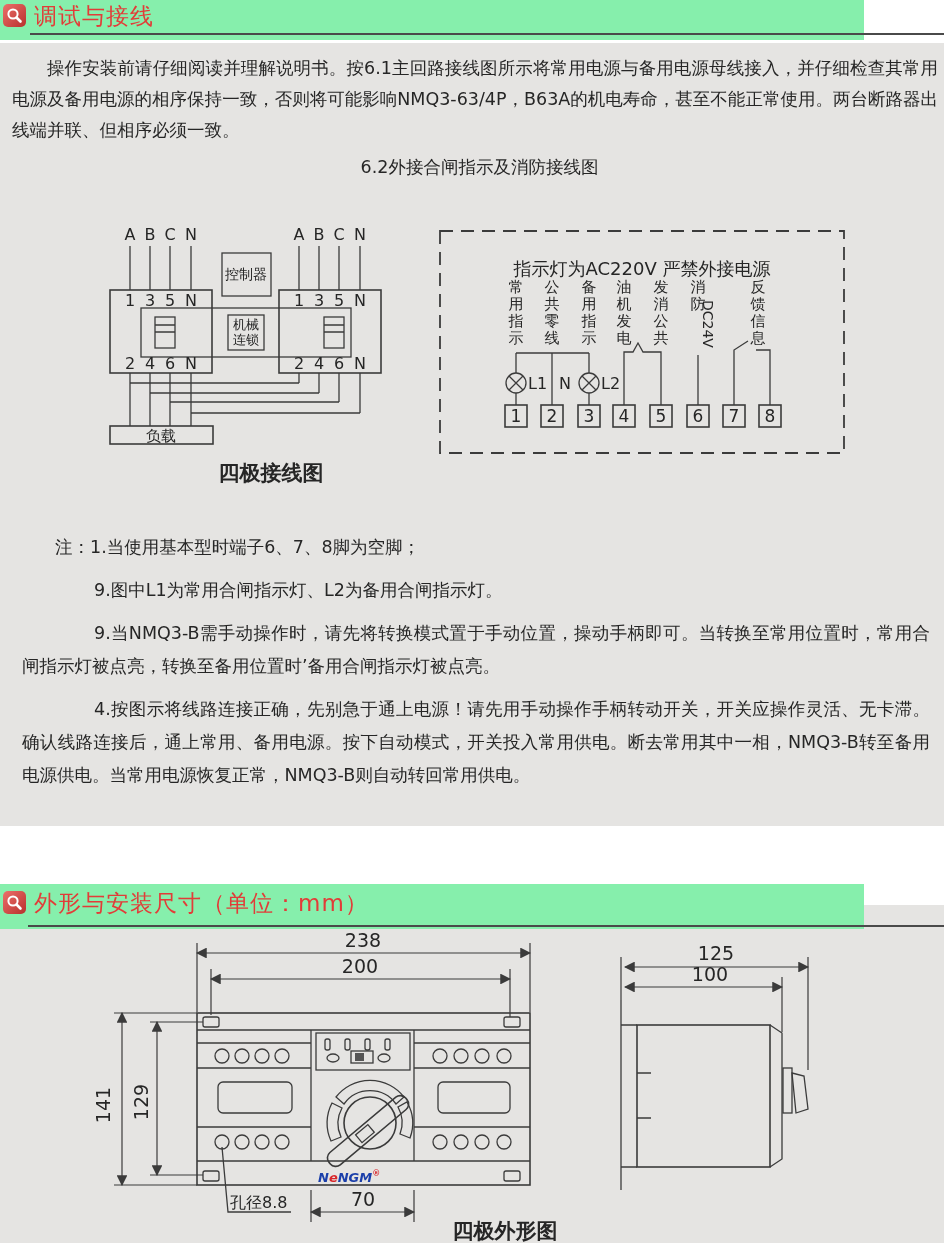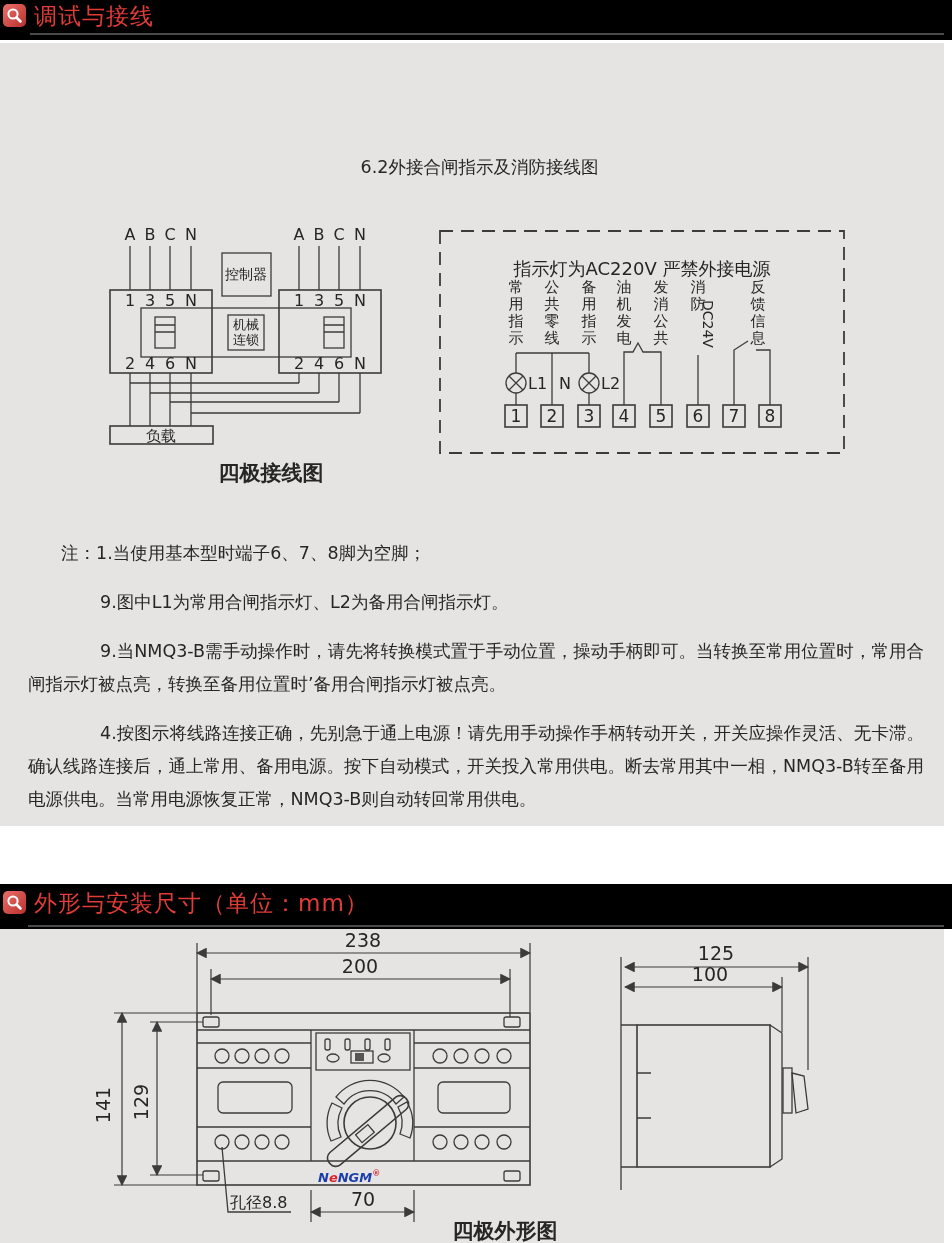--- a/index.html
+++ b/index.html
@@ -1,31 +1,31 @@
 <!DOCTYPE html>
 <html><head>
 <meta charset="utf-8">
 <style>
   html,body{margin:0;padding:0;background:#ffffff;}
   .page{position:relative;width:952px;height:1243px;background:#ffffff;overflow:hidden;
         font-family:"DejaVu Sans","Liberation Sans",sans-serif;color:#262626;}
   .panel{position:absolute;left:0;width:944px;background:#e5e4e2;}
   .panel1{top:43px;height:783px;}
   .panel2{top:905px;height:338px;}
-  .sec-head{position:absolute;left:0;width:952px;height:40px;background:#000000;}
+  .sec-head{position:absolute;left:0;width:864px;height:40px;background:#86efac;}
   .sec-head .ic{position:absolute;left:3px;top:4px;width:23px;height:23px;}
   .sec-head .ttl{position:absolute;left:34px;top:0px;font-size:23px;line-height:32px;
                  color:#e23c38;letter-spacing:1px;white-space:nowrap;}
   .rule{position:absolute;height:2px;background:#4a4a4a;}
   .para{position:absolute;top:53px;left:12px;width:926px;font-size:17.5px;line-height:31px;
         text-align:justify;text-indent:2em;margin:0;}
   .subhead{position:absolute;top:152px;left:12px;width:900px;font-size:17.5px;line-height:31px;
         text-indent:2em;margin:0;text-align:center;}
   .notes{position:absolute;top:521px;left:12px;width:928px;}
-  .notes p{margin:16px;font-size:17.5px;line-height:33px;text-align:justify;}
+  .notes p{margin:10px;font-size:17.5px;line-height:33px;text-align:justify;}
   .note-first{text-indent:33px;}
   .note{text-indent:72px;}
   svg{position:absolute;overflow:visible;}
   svg text{font-family:"DejaVu Sans","Liberation Sans",sans-serif;fill:#262626;}
   .ln{stroke:#3b3b3b;stroke-width:1.3;fill:none;}
   .ln2{stroke:#3b3b3b;stroke-width:1.6;fill:none;}
   .dim{stroke:#3b3b3b;stroke-width:1.2;fill:none;}
   .dsh{stroke:#3b3b3b;stroke-width:1.8;fill:none;stroke-dasharray:13 8;}
   .cap{font-size:21px;font-weight:bold;}
   .dimtxt{font-size:19px;}
@@ -48,20 +48,21 @@
         </linearGradient>
       </defs>
       <rect x="0" y="0" width="23" height="23" rx="5" fill="url(#g1)"></rect>
       <circle cx="10" cy="10" r="4.6" fill="none" stroke="#ffffff" stroke-width="2"></circle>
       <line x1="13.5" y1="13.5" x2="17.5" y2="17.5" stroke="#ffffff" stroke-width="2.6" stroke-linecap="round"></line>
     </svg>
     <div class="ttl">调试与接线</div>
     <div class="rule" style="left:30px;top:33px;width:914px;"></div>
   </div>
 
+  <p class="para">操作安装前请仔细阅读并理解说明书。按6.1主回路接线图所示将常用电源与备用电源母线接入，并仔细检查其常用电源及备用电源的相序保持一致，否则将可能影响NMQ3-63/4P，B63A的机电寿命，甚至不能正常使用。两台断路器出线端并联、但相序必须一致。</p>
   <p class="subhead">6.2外接合闸指示及消防接线图</p>
 
   <svg style="left:95px;top:222px;" width="340" height="268" viewBox="0 0 340 268">
 
     <g font-size="16" text-anchor="middle">
       <text x="35" y="18">A</text>
       <text x="55" y="18">B</text>
       <text x="75" y="18">C</text>
       <text x="96" y="18">N</text>
     </g>

